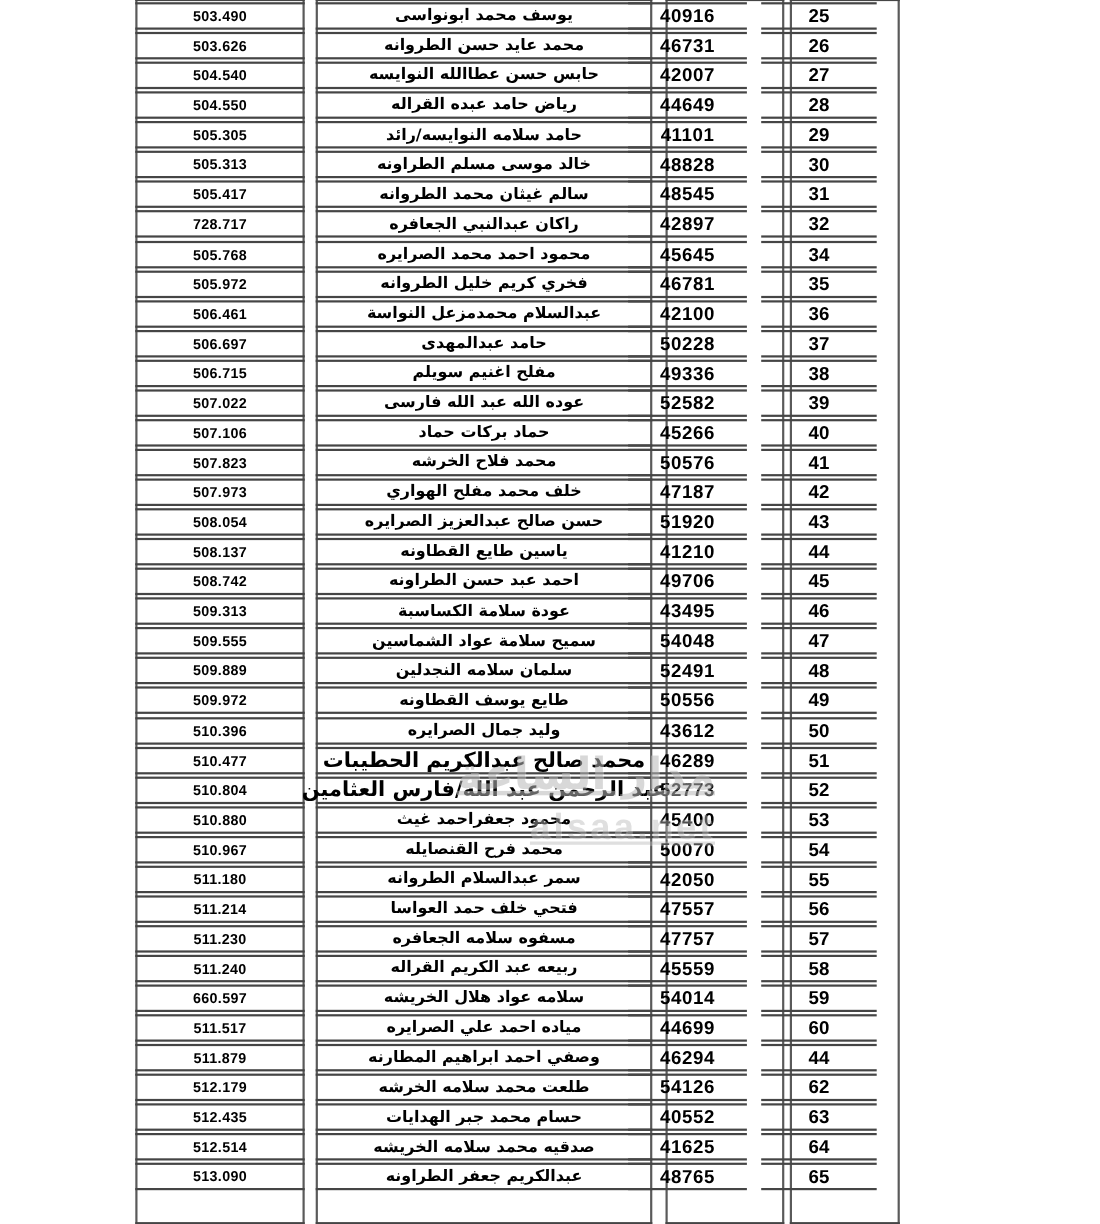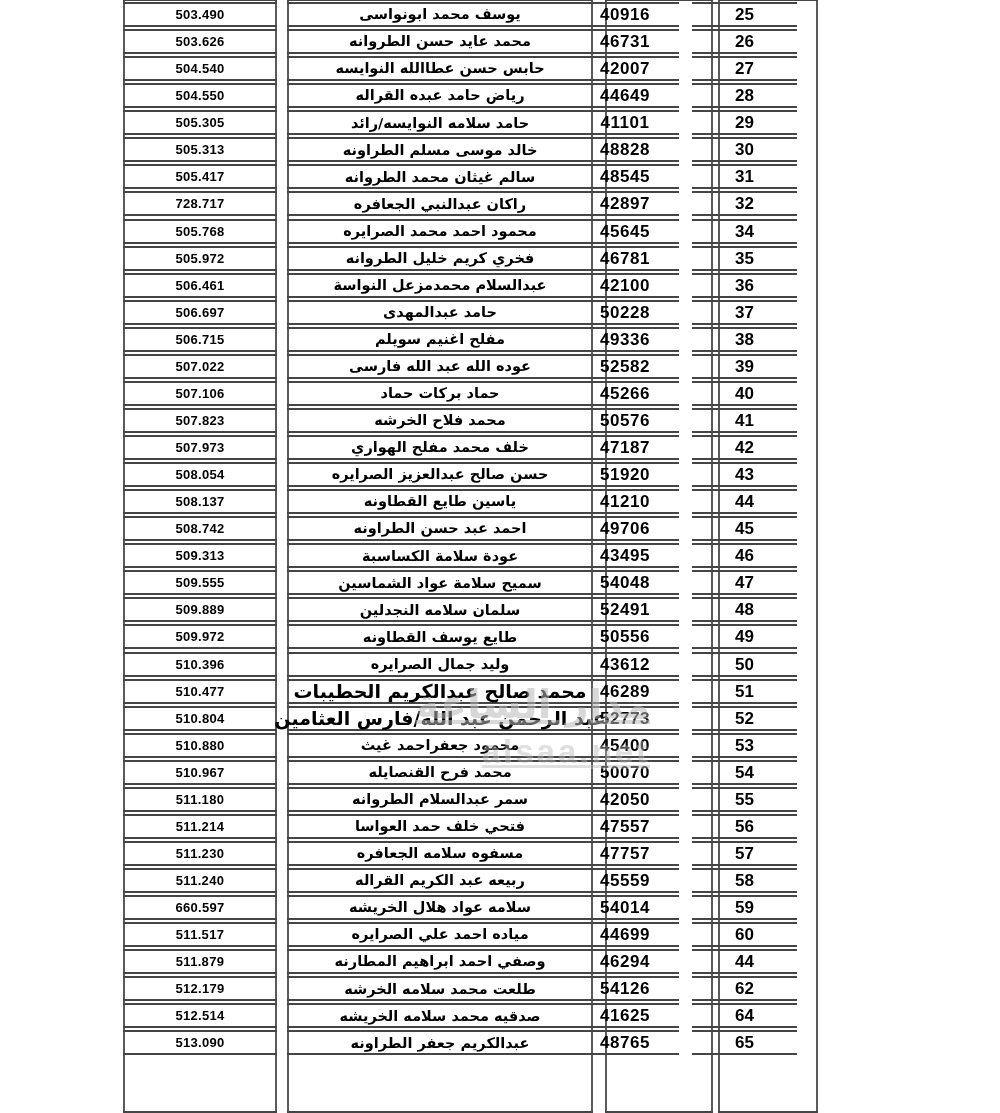--- a/index.html
+++ b/index.html
@@ -305,20 +305,26 @@
         <div class="cell c-id">46294</div>
         <div class="cell c-rank">44</div>
       </div>
       <div class="row">
         <div class="cell c-score">512.179</div>
         <div class="cell c-name">طلعت محمد سلامه الخرشه</div>
         <div class="cell c-id">54126</div>
         <div class="cell c-rank">62</div>
       </div>
       <div class="row">
+        <div class="cell c-score">512.435</div>
+        <div class="cell c-name">حسام محمد جبر الهدايات</div>
+        <div class="cell c-id">40552</div>
+        <div class="cell c-rank">63</div>
+      </div>
+      <div class="row">
         <div class="cell c-score">512.514</div>
         <div class="cell c-name">صدقيه محمد سلامه الخريشه</div>
         <div class="cell c-id">41625</div>
         <div class="cell c-rank">64</div>
       </div>
       <div class="row">
         <div class="cell c-score">513.090</div>
         <div class="cell c-name">عبدالكريم جعفر الطراونه</div>
         <div class="cell c-id">48765</div>
         <div class="cell c-rank">65</div>

